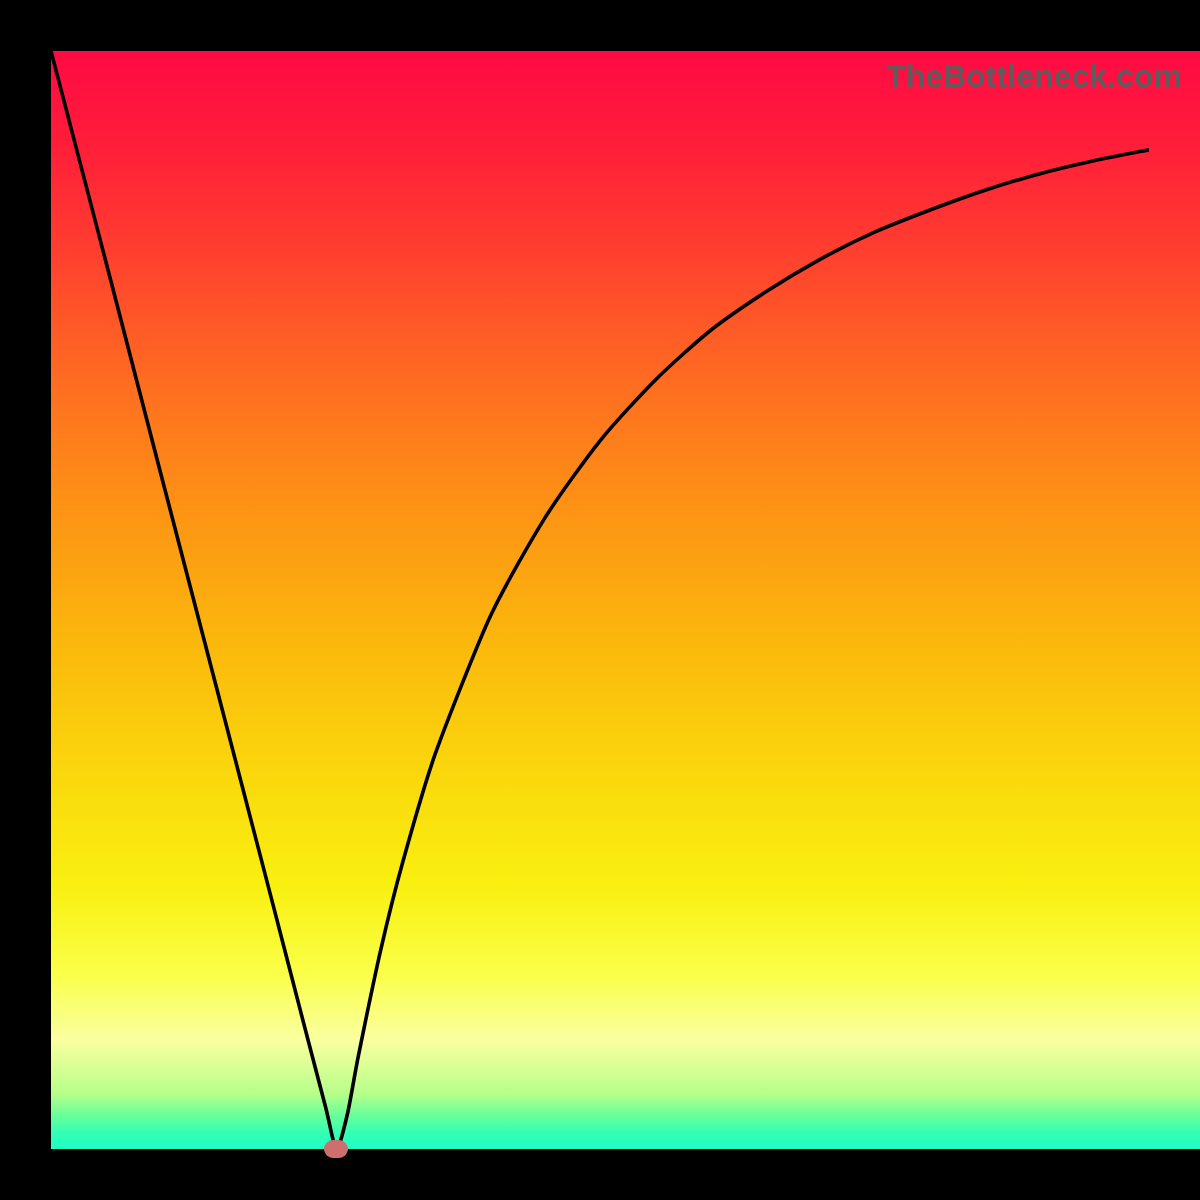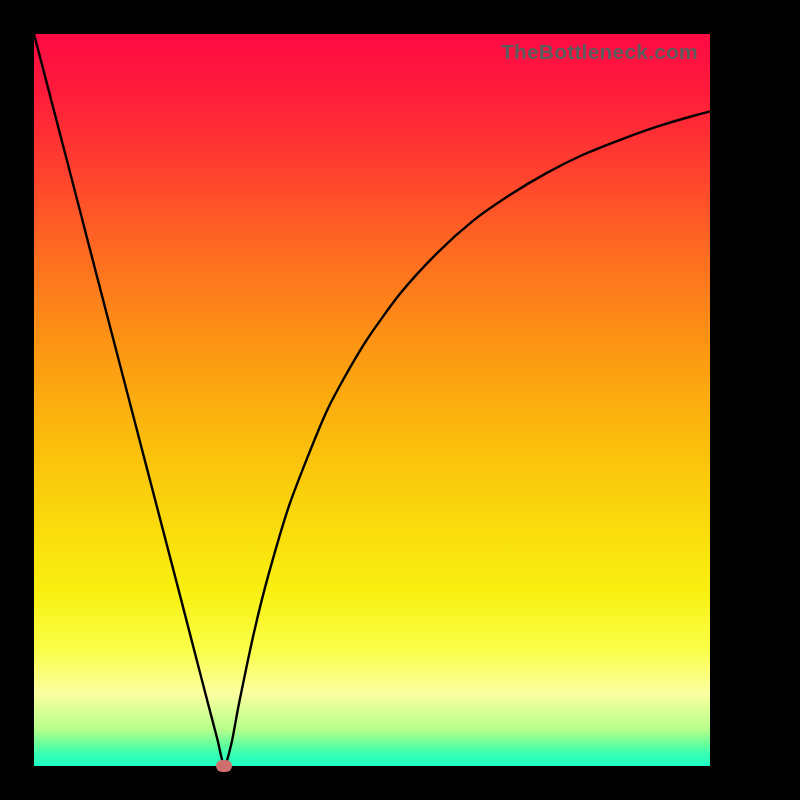--- a/index.html
+++ b/index.html
@@ -14,21 +14,21 @@
   .frame {
     position: relative;
     width: 800px;
     height: 800px;
     background: #000000;
   }
   .plot-area {
     position: absolute;
     left: 34px;
     top: 34px;
-    width: 676px;
+    width: 766px;
     height: 732px;
     background: linear-gradient(to bottom,
       #ff0a44 0%,
       #ff1c3a 8%,
       #ff3e2f 18%,
       #fe6c21 30%,
       #fd9414 42%,
       #fbbb0c 55%,
       #fad80c 66%,
       #f9f010 76%,

